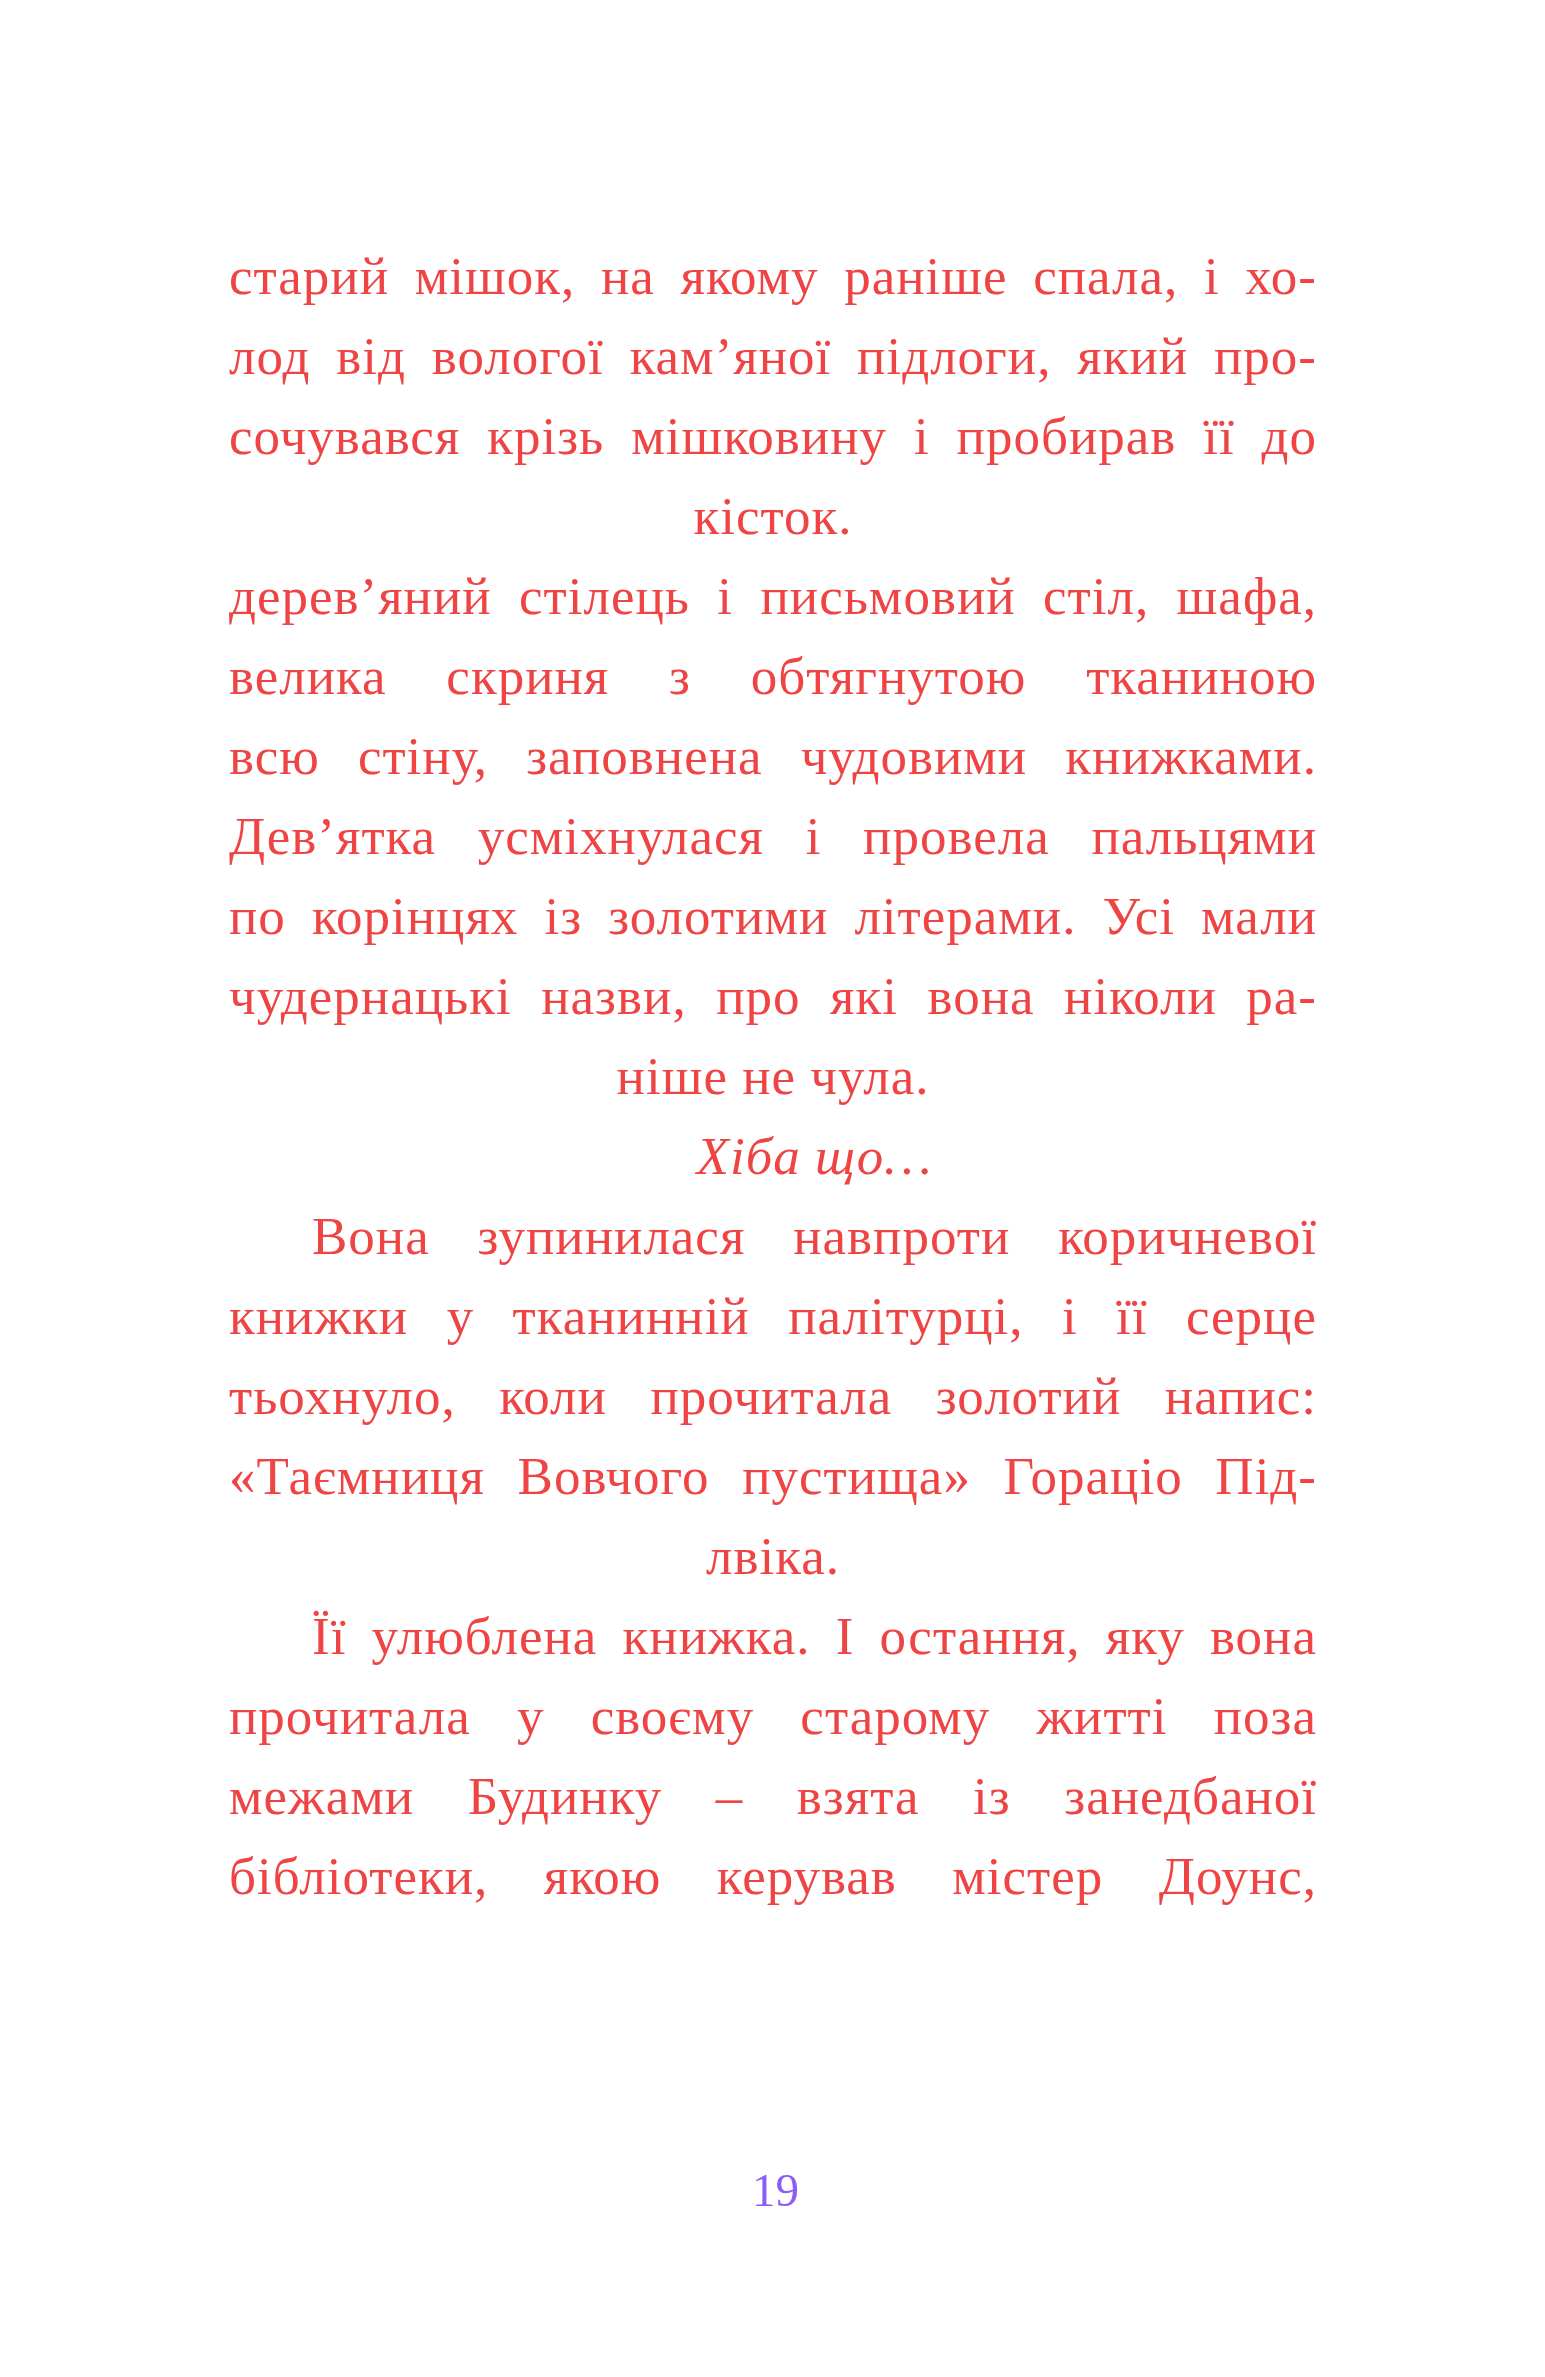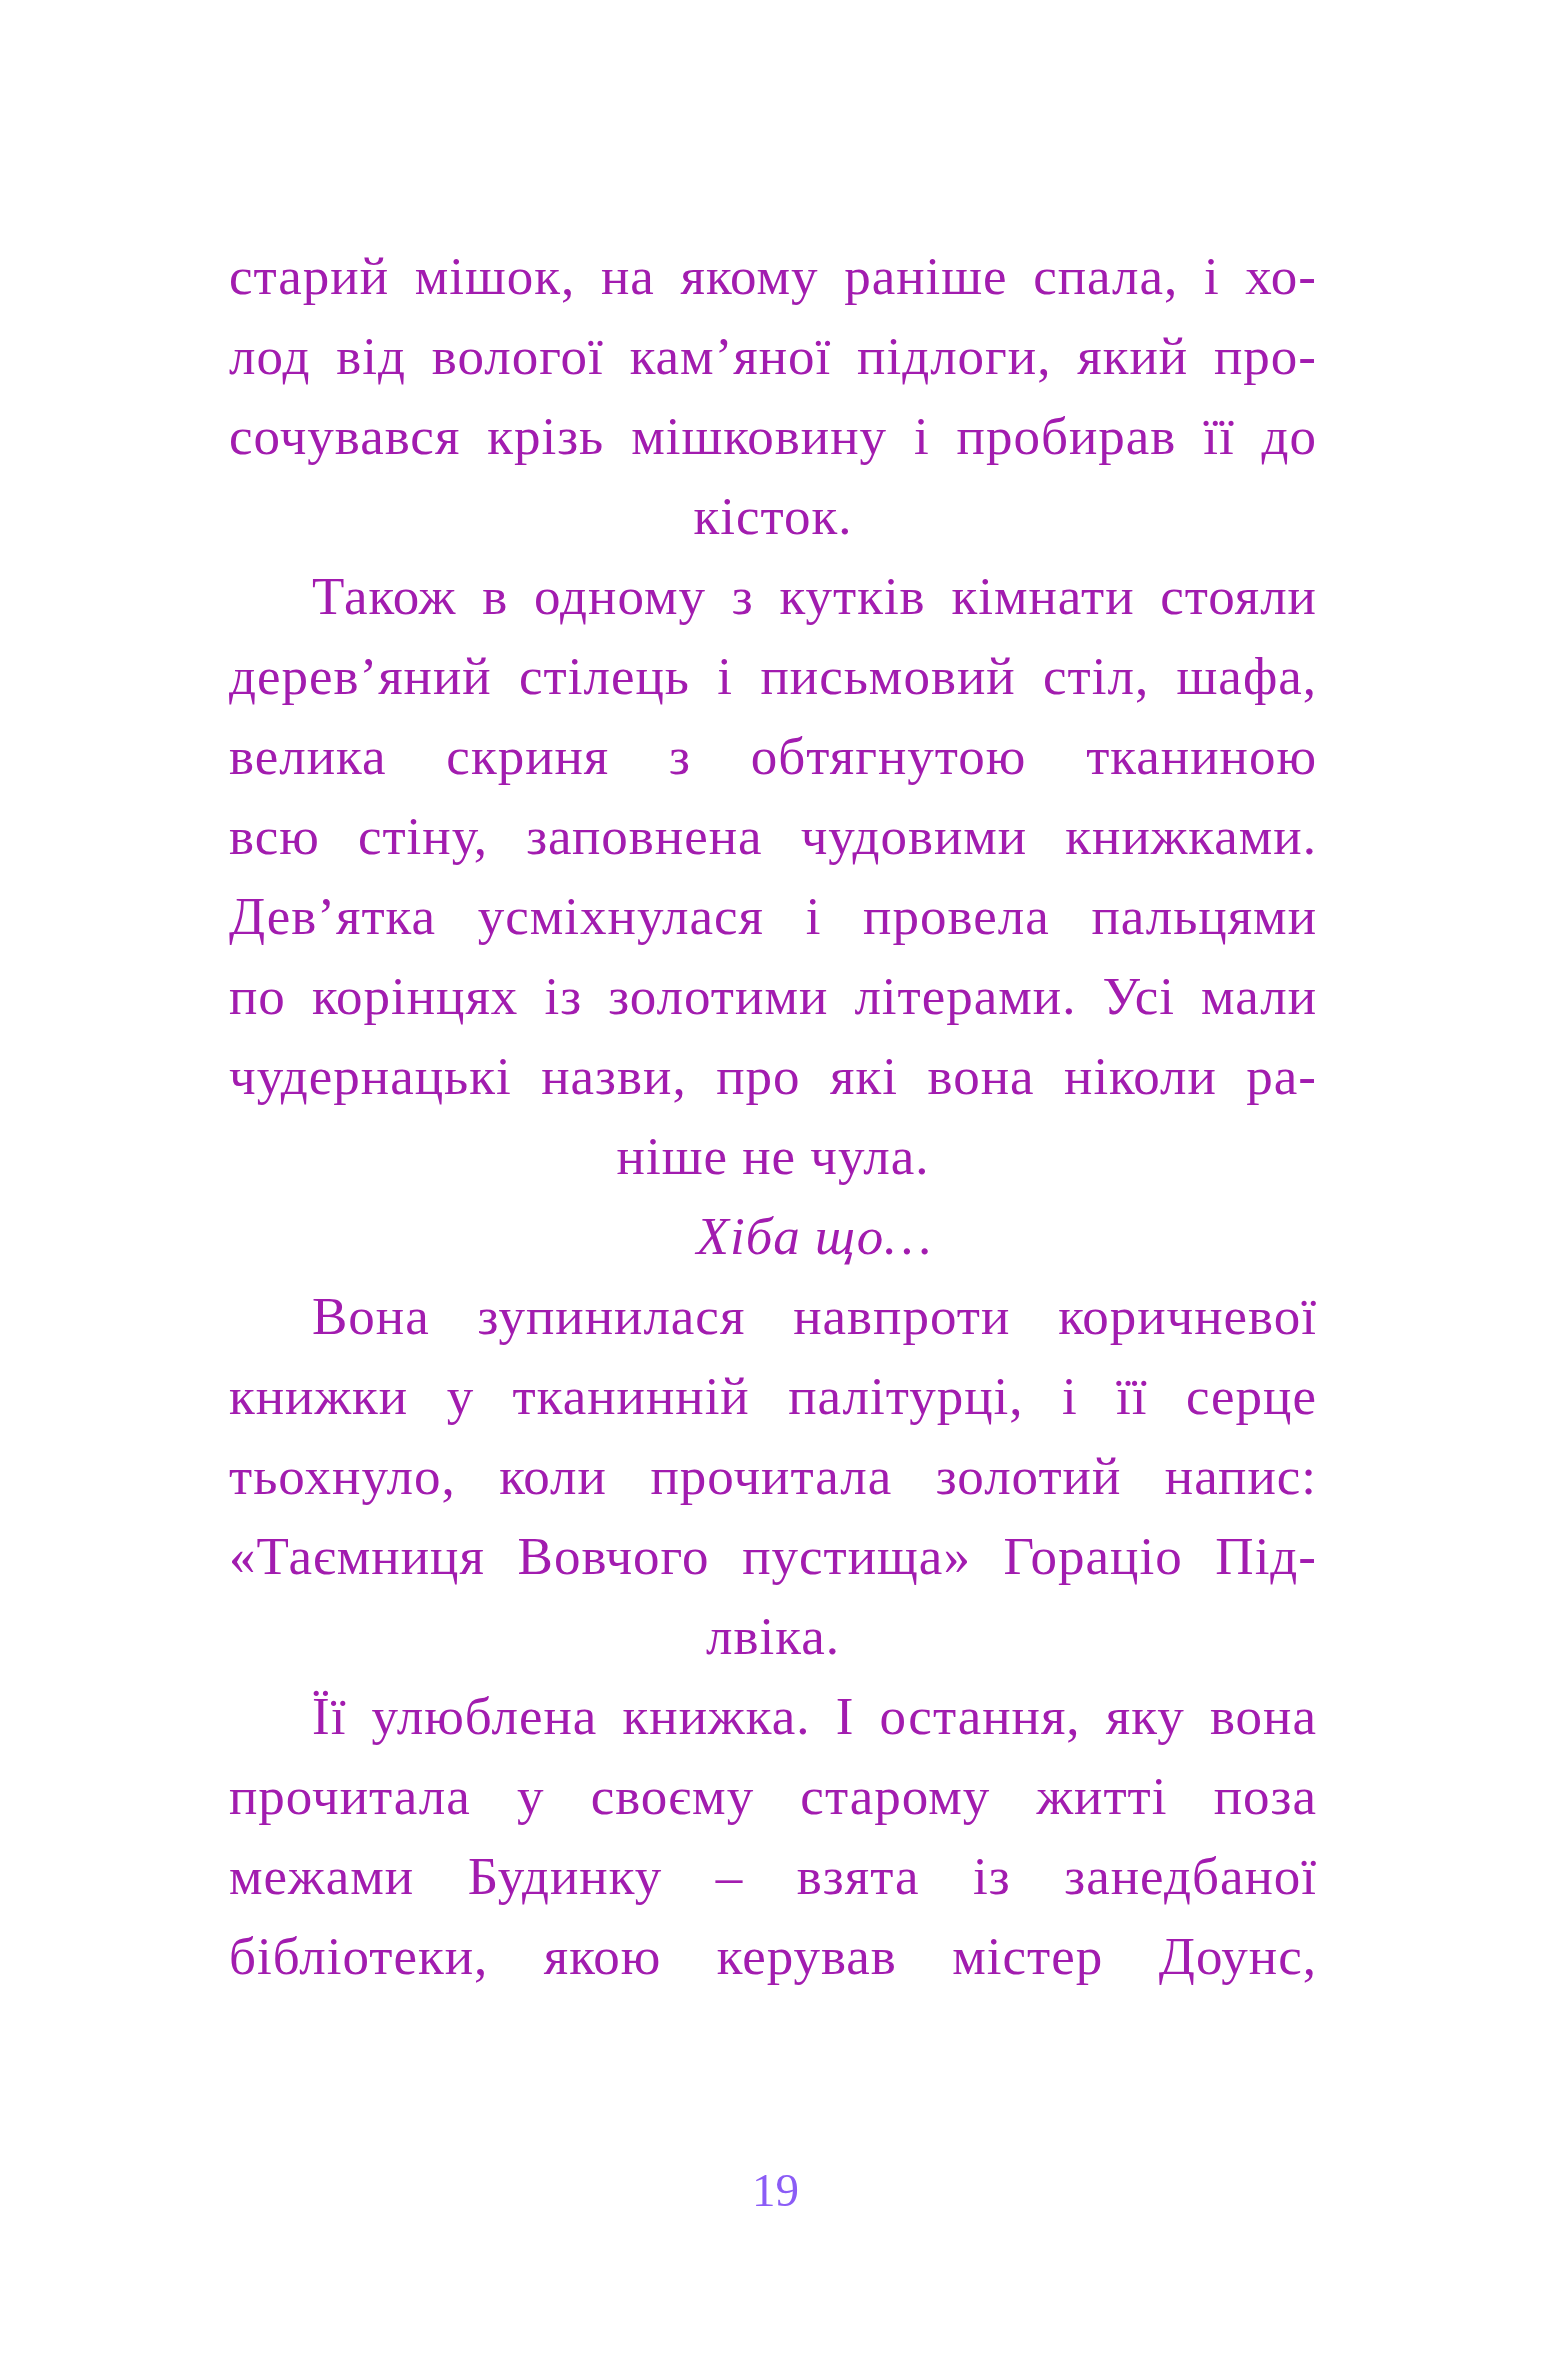--- a/index.html
+++ b/index.html
@@ -24,21 +24,21 @@
     }
     .text-block {
       position: absolute;
       left: 229px;
       top: 236px;          
       width: 1088px;
       font-family: "Liberation Serif", "DejaVu Serif", serif;
       font-size: 53px;
       line-height: 80px;
       letter-spacing: 1px;
-      color: #a21caf;
+      color: #ef4444;
     }
     .line {
       display: block;
       white-space: nowrap;
       height: 80px;
     }
     .line.justify {
       white-space: normal;
       text-align: justify;
       text-align-last: justify;
@@ -78,21 +78,20 @@
   <div class="text-block">
 
     <div>
       <span class="line justify">старий мішок, на якому раніше спала, і хо-</span>
       <span class="line justify">лод від вологої кам’яної підлоги, який про-</span>
       <span class="line justify">сочувався крізь мішковину і пробирав її до</span>
       <span class="line last">кісток.</span>
     </div>
 
     <div>
-      <span class="line justify indent">Також в одному з кутків кімнати стояли</span>
       <span class="line justify">дерев’яний стілець і письмовий стіл, шафа,</span>
       <span class="line justify">велика скриня з обтягнутою тканиною</span>
       <span class="line justify">всю стіну, заповнена чудовими книжками.</span>
       <span class="line justify">Дев’ятка усміхнулася і провела пальцями</span>
       <span class="line justify">по корінцях із золотими літерами. Усі мали</span>
       <span class="line justify">чудернацькі назви, про які вона ніколи ра-</span>
       <span class="line last">ніше не чула.</span>
     </div>
 
     <div>

